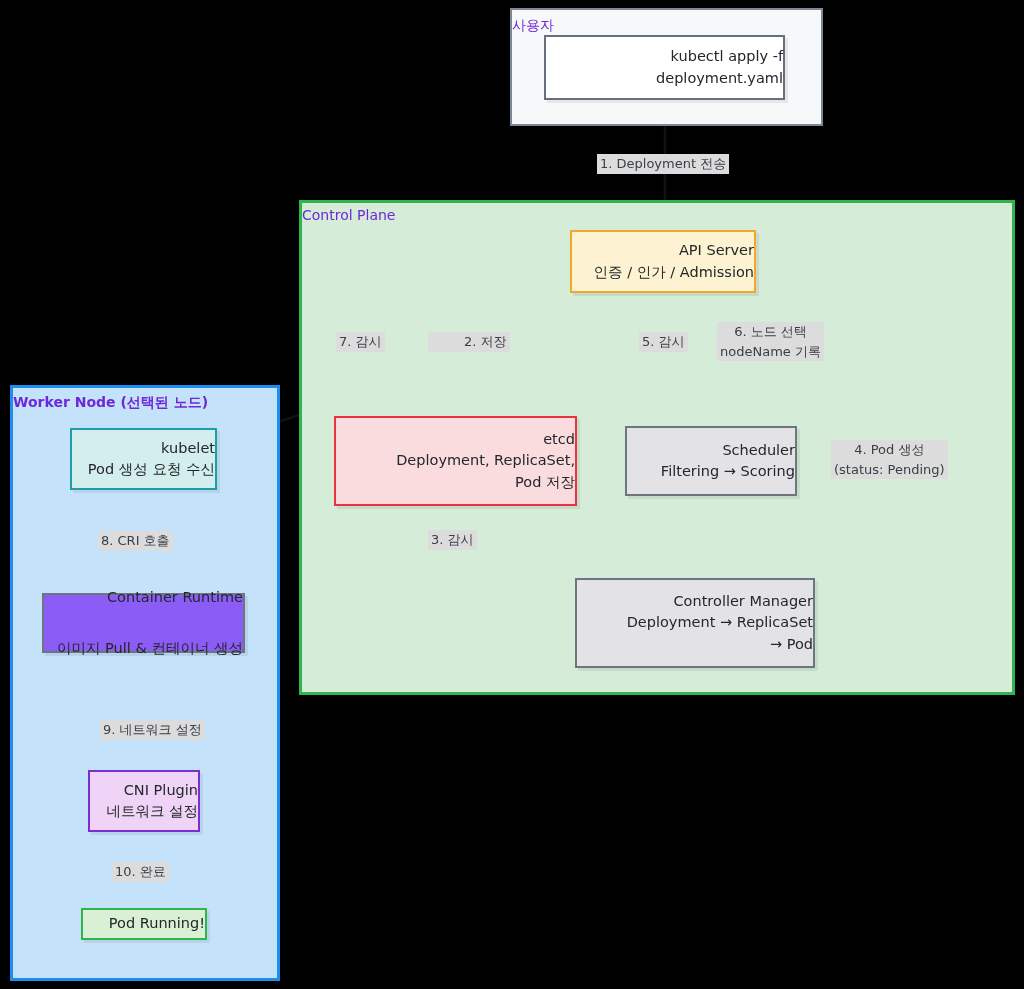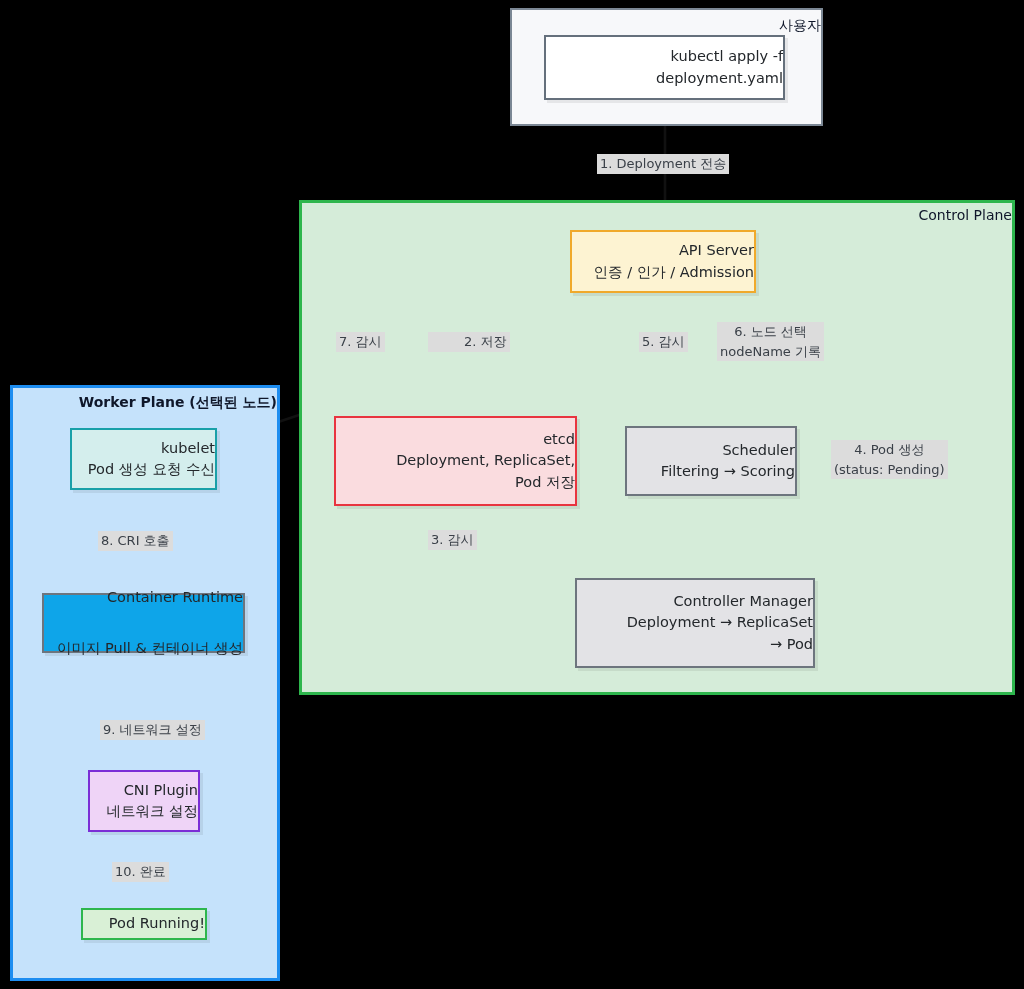--- a/index.html
+++ b/index.html
@@ -26,23 +26,23 @@
 
   
   .cluster {
     position: absolute;
     box-sizing: border-box;
   }
   .cluster-title {
     position: absolute;
     left: 0;
     right: 0;
-    text-align: right;
+    text-align: left;
     font-size: 14px;
-    color: #0f172a;
+    color: #6d28d9;
     font-weight: 400;
   }
 
   #user-cluster {
     left: 510px; top: 8px;
     width: 313px; height: 118px;
     background: #f7f8fa;
     border: 2px solid #7b8794;
     box-shadow: 3px 3px 0 rgba(0,0,0,0.06);
   }
@@ -99,21 +99,21 @@
   #node-controller {
     left: 575px; top: 578px; width: 240px; height: 90px;
     background: #e3e3e6; border: 2px solid #6d757e;
   }
   #node-kubelet {
     left: 70px; top: 428px; width: 147px; height: 62px;
     background: #d4eeed; border: 2px solid #19a0a8;
   }
   #node-runtime {
     left: 42px; top: 593px; width: 203px; height: 60px;
-    background: #0ea5e9; border: 2px solid #6d757e; gap: 30px;
+    background: #8b5cf6; border: 2px solid #6d757e; gap: 30px;
   }
   #node-cni {
     left: 88px; top: 770px; width: 112px; height: 62px;
     background: #efd4f7; border: 2px solid #7b2ed6;
   }
   #node-podrunning {
     left: 81px; top: 908px; width: 126px; height: 32px;
     background: #d9f0d6; border: 2px solid #2eb64d;
   }
 
@@ -169,21 +169,21 @@
 
   <div class="cluster" id="user-cluster">
     <div class="cluster-title">사용자</div>
   </div>
 
   <div class="cluster" id="control-plane-cluster">
     <div class="cluster-title">Control Plane</div>
   </div>
 
   <div class="cluster" id="worker-node-cluster">
-    <div class="cluster-title">Worker Plane (선택된 노드)</div>
+    <div class="cluster-title">Worker Node (선택된 노드)</div>
   </div>
 
   <div class="node" id="node-kubectl">
     <span class="ln">kubectl apply -f</span>
     <span class="ln">deployment.yaml</span>
   </div>
 
   <div class="node" id="node-apiserver">
     <span class="ln">API Server</span>
     <span class="ln">인증 / 인가 / Admission</span>

